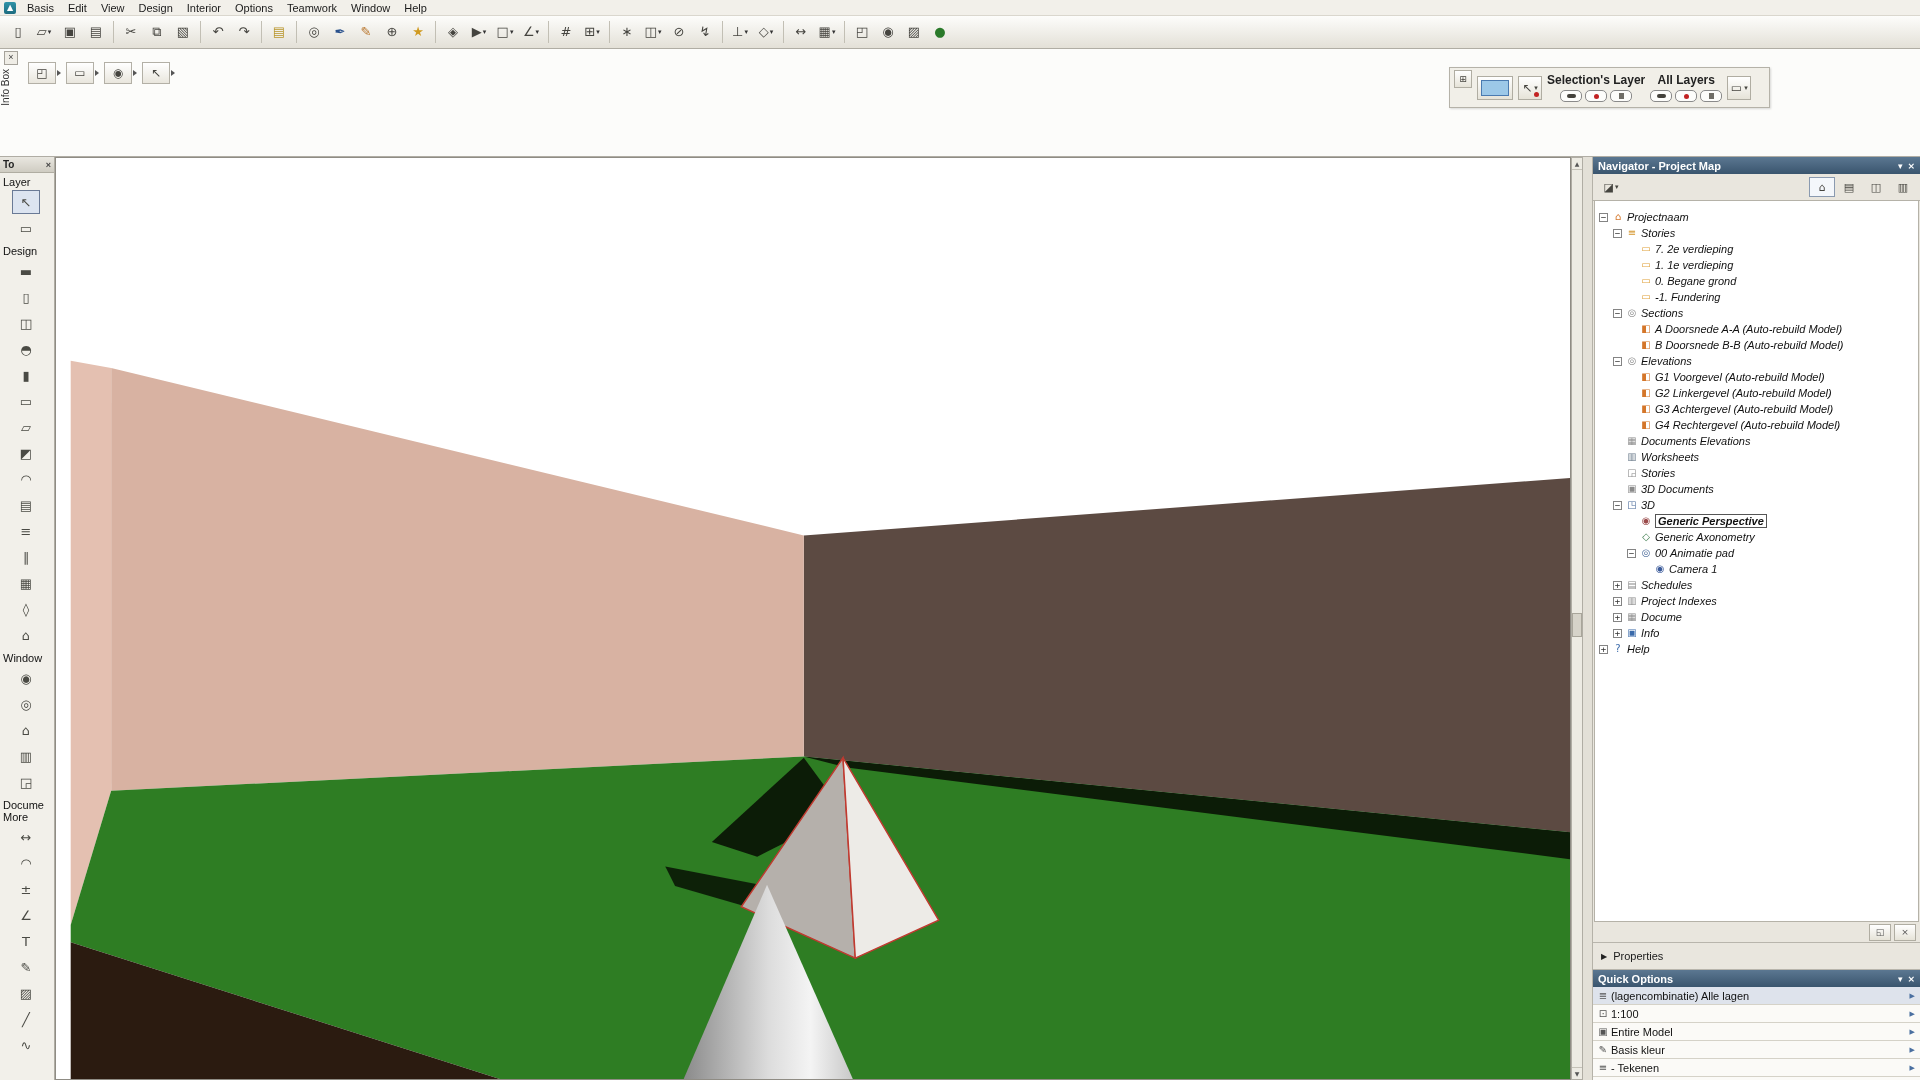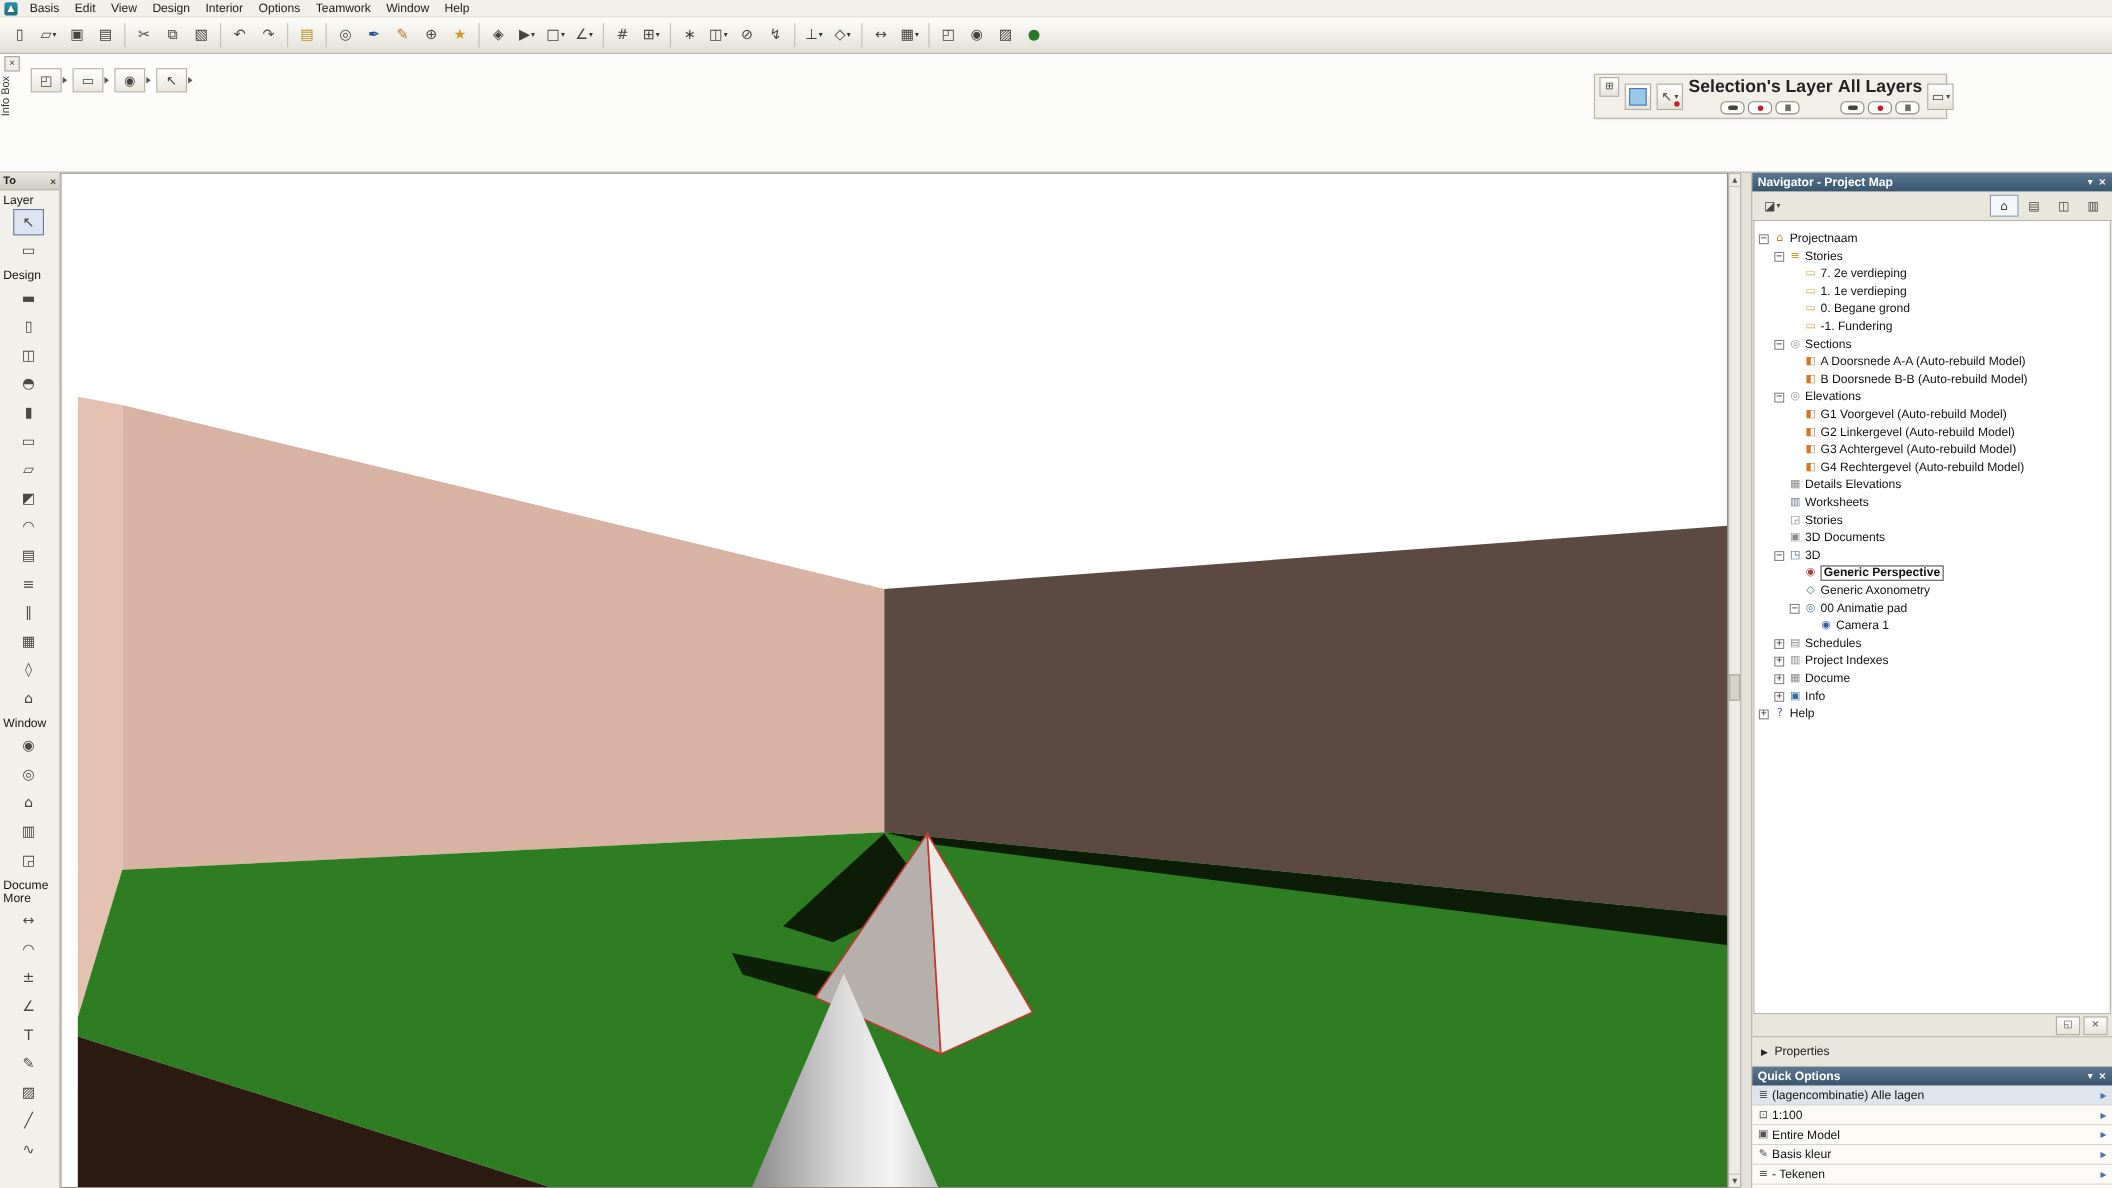--- a/index.html
+++ b/index.html
@@ -27,21 +27,21 @@
   .mbtn::after{content:"";position:absolute;right:-6px;bottom:7px;border-left:4px solid #555;border-top:3px solid transparent;border-bottom:3px solid transparent;}
 
   
   .layersbar{position:absolute;left:1449px;top:18px;width:321px;height:41px;background:#f1efe8;border:1px solid #b5b2a8;display:flex;align-items:center;gap:5px;padding:0 4px;box-sizing:border-box;box-shadow:1px 1px 2px rgba(0,0,0,.15);}
   .lbtn{position:relative;height:22px;min-width:22px;border:1px solid #b0ada2;background:linear-gradient(#ffffff,#e6e3d8);display:inline-flex;align-items:center;justify-content:center;font-family:"DejaVu Sans",sans-serif;font-size:12px;color:#45443f;}
   .lbtn.sm{height:16px;min-width:16px;align-self:flex-start;margin-top:2px;font-size:9px;}
   .bluebox{width:26px;height:14px;background:#9cc8e8;border:1px solid #4a7ab0;margin:0 3px;}
   .reddot{position:absolute;right:2px;bottom:2px;width:5px;height:5px;border-radius:50%;background:#c22222;}
   .lbcaret{font-size:7px;margin-left:2px;font-family:"DejaVu Sans",sans-serif;}
   .lb-cluster{display:flex;flex-direction:column;align-items:center;justify-content:center;}
-  .lb-label{font-size:16px;font-weight:bold;color:#222;white-space:nowrap;margin-bottom:3px;}
+  .lb-label{font-size:12px;font-weight:bold;color:#222;white-space:nowrap;margin-bottom:3px;}
   .pills{display:flex;gap:3px;}
   .pill{width:20px;height:10px;border:1px solid #8a8a8a;border-radius:5px;background:#fdfdfb;display:inline-flex;align-items:center;justify-content:center;}
   .dot-eye{width:9px;height:4px;background:#44423c;border-radius:2px;}
   .dot-red{width:5px;height:5px;background:#c22222;border-radius:50%;}
   .dot-lock{width:5px;height:6px;background:#6f6d66;}
 
   
   .toolbox{position:absolute;left:0;top:157px;width:55px;height:923px;background:#f2f0ea;border-right:1px solid #b0ada4;box-sizing:border-box;overflow:hidden;}
   .tbhead{height:15px;display:flex;justify-content:space-between;align-items:center;background:linear-gradient(#e9e7e0,#cfccc2);border-bottom:1px solid #b0ada2;padding:0 3px;font-size:10px;font-weight:bold;color:#222;}
   .tbx{font-size:9px;color:#444;}
@@ -69,21 +69,21 @@
   .navtools{flex:0 0 26px;display:flex;align-items:center;padding:0 4px;border-bottom:1px solid #b5b2a8;}
   .nspacer{flex:1;}
   .nbtn{width:24px;height:18px;display:inline-flex;align-items:center;justify-content:center;font-family:"DejaVu Sans",sans-serif;font-size:11px;color:#45443f;border:1px solid transparent;margin-left:1px;}
   .nbtn.pressed{background:#f4f7fb;border-color:#8a9ab0;}
   .nbtn .caret{font-size:7px;margin-left:1px;}
   .tree{flex:1 1 auto;background:#fff;border:1px solid #b5b2a8;border-top:none;margin:0 1px;overflow:hidden;padding-top:8px;box-sizing:border-box;}
   .trow{height:16px;line-height:16px;display:flex;align-items:center;white-space:nowrap;}
   .exp{flex:0 0 9px;width:9px;height:9px;border:1px solid #848484;background:#fff;font-size:9px;line-height:7px;text-align:center;color:#333;margin-right:3px;box-sizing:border-box;font-family:"DejaVu Sans Mono",monospace;}
   .exp.noexp{border:none;background:transparent;}
   .ticon{flex:0 0 14px;text-align:center;font-family:"DejaVu Sans",sans-serif;font-size:10px;line-height:16px;margin-right:2px;}
-  .tlabel{font-size:11px;color:#111;}
+  .tlabel{font-size:11px;color:#111;font-style:italic;}
   .tlabel.sel{font-weight:bold;border:1px solid #555;background:#fff;padding:0 2px;line-height:12px;}
   .treebar{flex:0 0 20px;display:flex;justify-content:flex-end;align-items:center;gap:3px;padding:0 4px;}
   .sbtn{width:20px;height:15px;display:inline-flex;align-items:center;justify-content:center;border:1px solid #b0ada2;background:linear-gradient(#fff,#e6e3d8);font-size:9px;color:#555;font-family:"DejaVu Sans",sans-serif;}
   .props{flex:0 0 26px;display:flex;align-items:center;background:#e9e6de;border-top:1px solid #b8b5ac;border-bottom:1px solid #b8b5ac;padding-left:8px;}
   .parr{font-size:8px;margin-right:6px;color:#222;font-family:"DejaVu Sans",sans-serif;}
   .qorows{flex:0 0 93px;overflow:hidden;background:#e9e6de;}
   .qrow{height:17px;display:flex;align-items:center;background:#fbfaf7;border-bottom:1px solid #d5d2c8;padding:0 2px;}
   .qrow.hl{background:#dee3ec;}
   .qicon{flex:0 0 16px;text-align:center;font-size:10px;color:#555;font-family:"DejaVu Sans",sans-serif;}
   .qlabel{flex:1;font-size:11px;color:#111;white-space:nowrap;overflow:hidden;}
@@ -505,21 +505,21 @@
           <span class="tlabel">G3 Achtergevel (Auto-rebuild Model)</span>
         </div>
         <div class="trow" style="padding-left: 32px;">
           <span class="exp noexp"></span>
           <span class="ticon" style="color: rgb(212, 118, 42);">◧</span>
           <span class="tlabel">G4 Rechtergevel (Auto-rebuild Model)</span>
         </div>
         <div class="trow" style="padding-left: 18px;">
           <span class="exp noexp"></span>
           <span class="ticon" style="color: rgb(138, 138, 138);">▦</span>
-          <span class="tlabel">Details Elevations</span>
+          <span class="tlabel">Documents Elevations</span>
         </div>
         <div class="trow" style="padding-left: 18px;">
           <span class="exp noexp"></span>
           <span class="ticon" style="color: rgb(106, 122, 138);">▥</span>
           <span class="tlabel">Worksheets</span>
         </div>
         <div class="trow" style="padding-left: 18px;">
           <span class="exp noexp"></span>
           <span class="ticon" style="color: rgb(138, 138, 138);">◲</span>
           <span class="tlabel">Stories</span>

